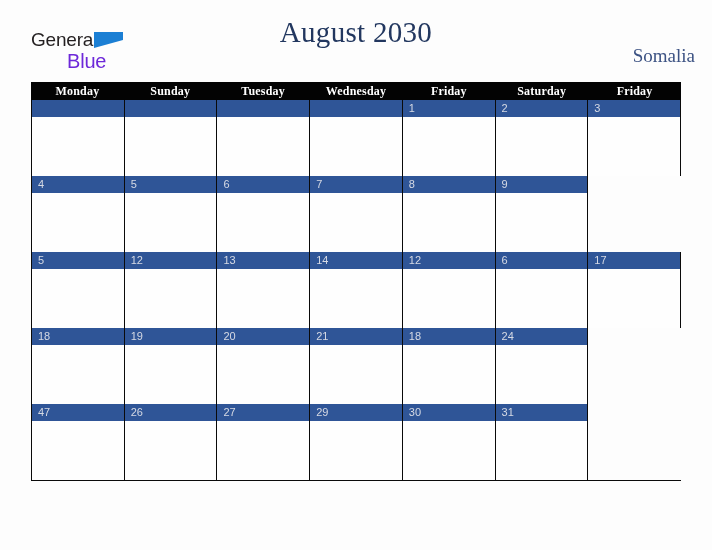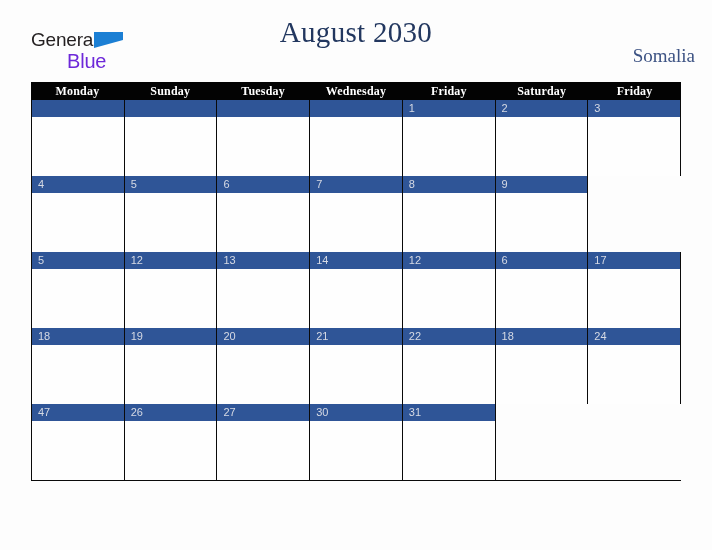--- a/index.html
+++ b/index.html
@@ -333,26 +333,20 @@
             <div class="day-body"></div>
           </div>
           <div class="day-cell">
             <div class="day-band">
               <span class="day-number">21</span>
             </div>
             <div class="day-body"></div>
           </div>
           <div class="day-cell">
             <div class="day-band">
-              <span class="day-number">22</span>
-            </div>
-            <div class="day-body"></div>
-          </div>
-          <div class="day-cell">
-            <div class="day-band">
               <span class="day-number">18</span>
             </div>
             <div class="day-body"></div>
           </div>
           <div class="day-cell">
             <div class="day-band">
               <span class="day-number">24</span>
             </div>
             <div class="day-body"></div>
           </div>
@@ -371,20 +365,26 @@
             <div class="day-body"></div>
           </div>
           <div class="day-cell">
             <div class="day-band">
               <span class="day-number">27</span>
             </div>
             <div class="day-body"></div>
           </div>
           <div class="day-cell">
             <div class="day-band">
+              <span class="day-number">29</span>
+            </div>
+            <div class="day-body"></div>
+          </div>
+          <div class="day-cell">
+            <div class="day-band">
               <span class="day-number">30</span>
             </div>
             <div class="day-body"></div>
           </div>
           <div class="day-cell">
             <div class="day-band">
               <span class="day-number">31</span>
             </div>
             <div class="day-body"></div>
           </div>

